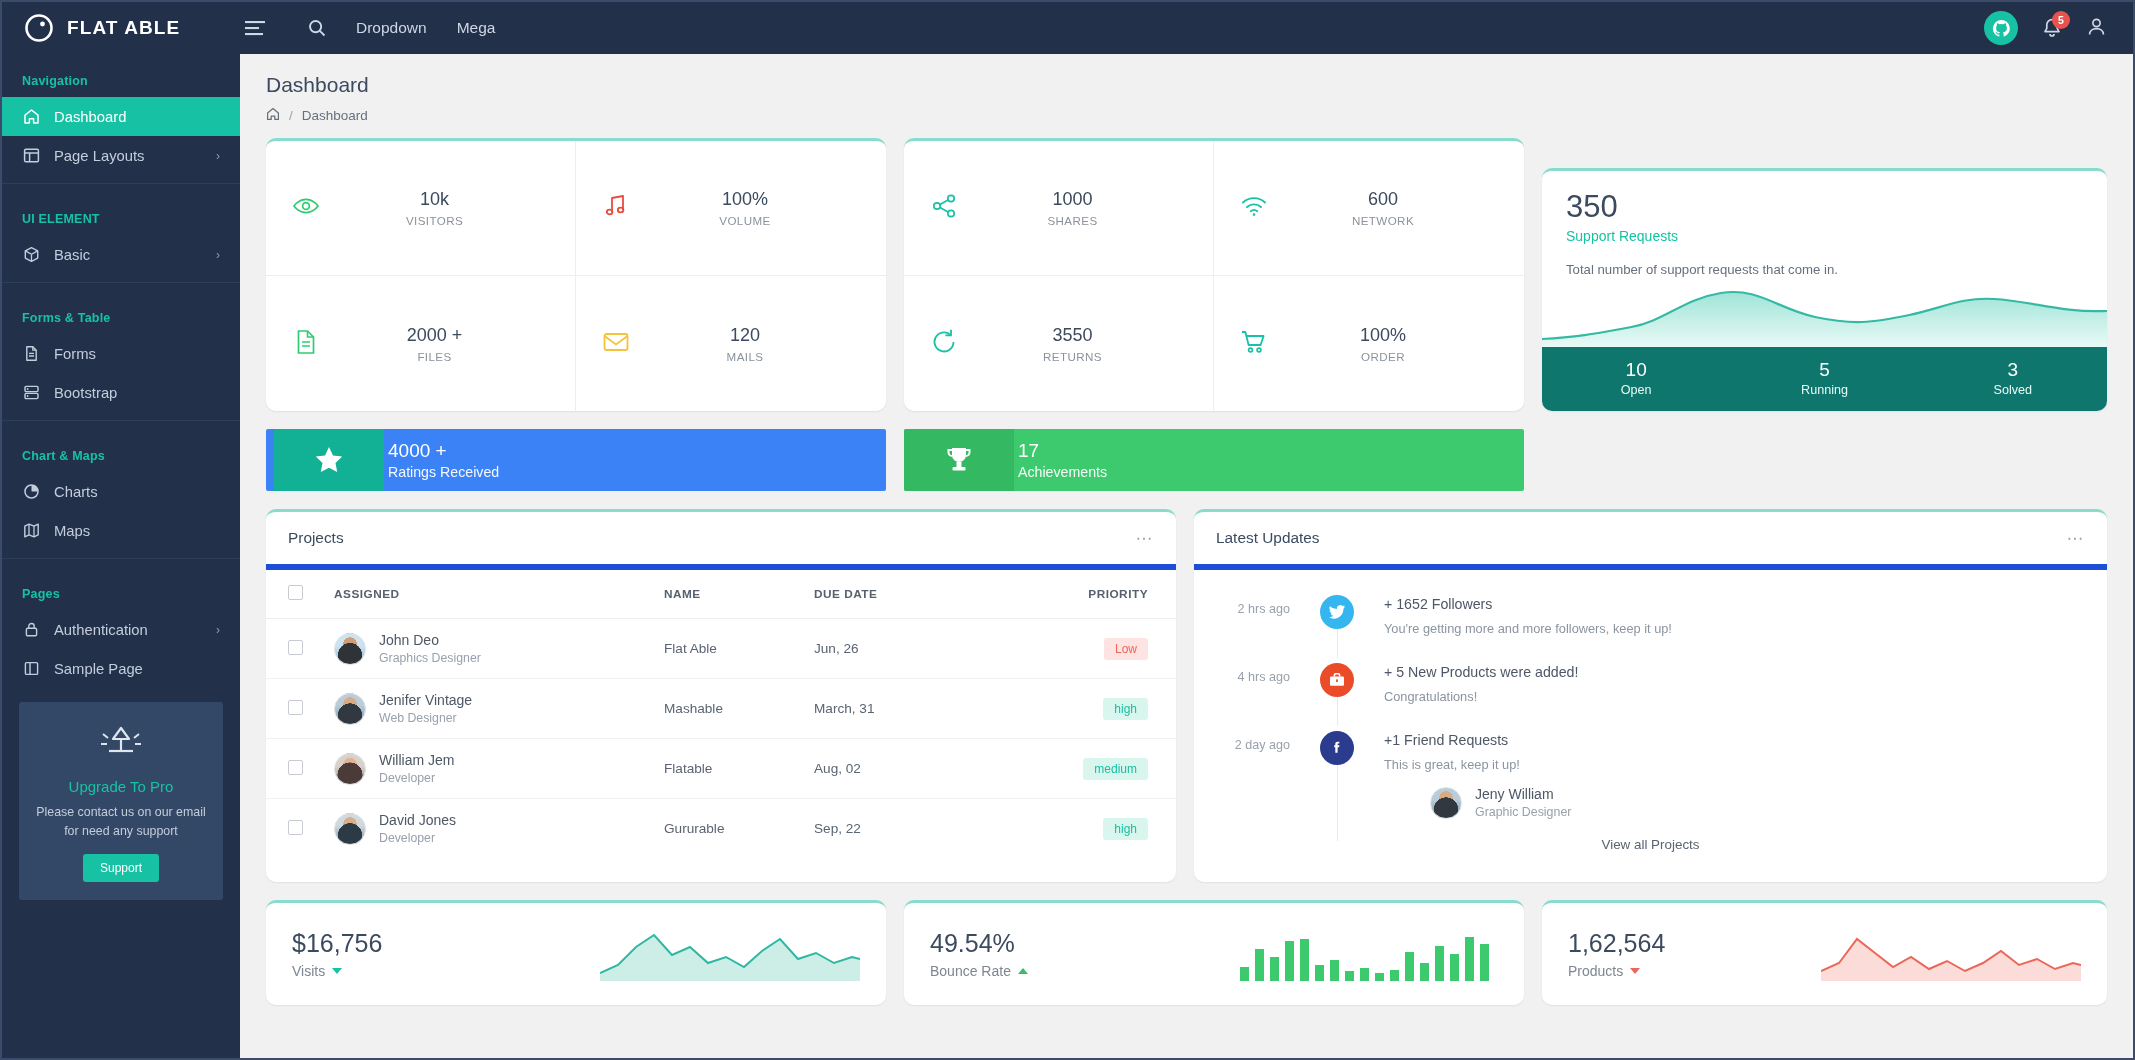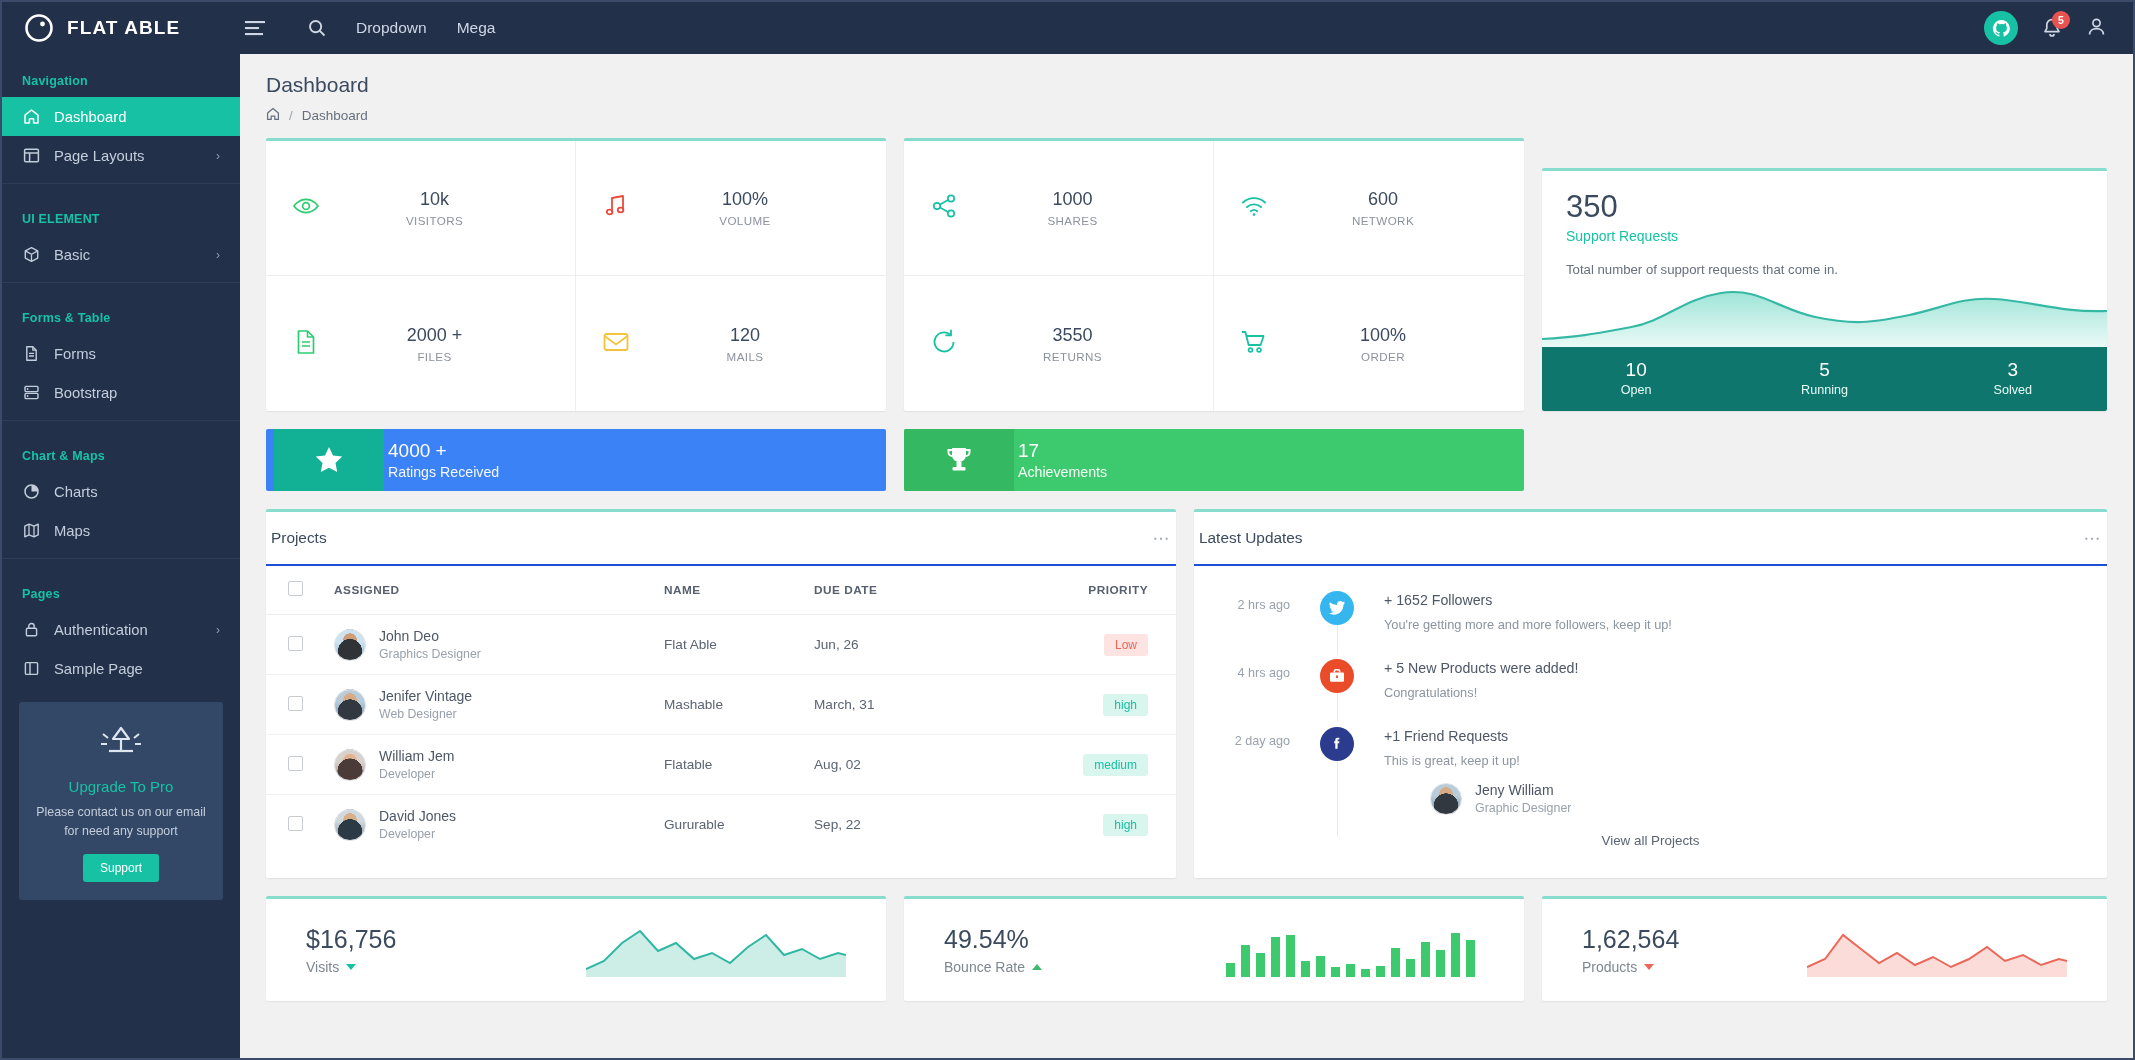--- a/index.html
+++ b/index.html
@@ -90,21 +90,21 @@
   
   .main { flex:1; background:#f1f1f1; overflow:hidden; display:flex; flex-direction:column; }
   .pagehead { padding:19px 26px 14px 26px; }
   .page-title { font-size:21px; color:#3b4a5e; font-weight:normal; }
   .breadcrumb { display:flex; align-items:center; gap:9px; margin-top:10px; font-size:13.5px; color:#65707e; }
   .bc-sep { color:#9aa3ad; }
 
   .content { padding:0 26px 18px 26px; flex:1; overflow:hidden; }
   .row { display:flex; gap:18px; }
 
-  .card { background:#fff; border-radius:2px; box-shadow:0 1px 2px rgba(0,0,0,.07); }
+  .card { background:#fff; border-radius:10px; box-shadow:0 1px 2px rgba(0,0,0,.07); }
   .card-top-accent { border-top:3px solid #88dcce; }
 
   
   .statgrid { display:grid; grid-template-columns:1fr 1fr; }
   .statcell {
     display:flex; align-items:center; justify-content:space-between;
     padding:22px 26px; border-right:1px solid #eceef0; border-bottom:1px solid #eceef0;
     min-height:84px;
   }
   .statcell:nth-child(2n) { border-right:none; }
@@ -128,21 +128,21 @@
   .support-desc { color:#66707d; font-size:13.2px; margin-top:18px; }
   .support-chart { height:64px; position:relative; margin-top:6px; }
   .support-foot { background:#0f766e; display:flex; }
   .support-foot-cell { flex:1; text-align:center; padding:12px 0 14px; }
   .sf-num { color:#fff; font-size:19px; }
   .sf-lbl { color:#e6fbf6; font-size:12.6px; margin-top:2px; }
 
   
   .panel-head {
     display:flex; align-items:center; justify-content:space-between;
-    padding:17px 5px; border-bottom:2px solid #1d4ed8;
+    padding:17px 22px; border-bottom:6px solid #1d4ed8;
   }
   .panel-title { font-size:15.4px; color:#3b4a5e; }
   .dots { color:#9aa3ad; font-size:17px; letter-spacing:1.5px; cursor:pointer; line-height:1; }
 
   table { width:100%; border-collapse:collapse; }
   thead th {
     text-align:left; font-size:11.8px; color:#56606e; letter-spacing:.5px;
     padding:15px 10px; border-bottom:1px solid #eceef0; font-weight:bold;
   }
   tbody td { padding:13px 10px; border-bottom:1px solid #f0f1f3; font-size:13.6px; color:#5a6472; vertical-align:middle; }
@@ -176,21 +176,21 @@
   .upd-line { position:absolute; left:50%; top:38px; bottom:-22px; width:1px; background:#e8eaee; }
   .upd-txt { flex:1; padding-top:6px; }
   .upd-title { font-size:14.2px; color:#4d5765; }
   .upd-sub { font-size:12.8px; color:#8b949f; margin-top:9px; }
   .upd-person { display:flex; align-items:center; gap:13px; margin-top:14px; padding-left:46px; }
   .upd-person-name { font-size:14px; color:#4d5765; }
   .upd-person-role { font-size:12.4px; color:#98a1ac; margin-top:3px; }
   .viewall { text-align:center; color:#5a6472; font-size:13.4px; padding:14px 0 20px; cursor:pointer; }
 
   
-  .bstat { display:flex; align-items:center; justify-content:space-between; padding:24px 40px; min-height:92px; }
+  .bstat { display:flex; align-items:center; justify-content:space-between; padding:24px 26px; min-height:92px; }
   .bstat-val { font-size:25px; color:#3b4a5e; }
   .bstat-lbl { font-size:14px; color:#7d8692; margin-top:5px; display:flex; align-items:center; gap:7px; }
   .caret-dn { width:0;height:0;border-left:5px solid transparent;border-right:5px solid transparent;border-top:6px solid #17c2a4; }
   .caret-up { width:0;height:0;border-left:5px solid transparent;border-right:5px solid transparent;border-bottom:6px solid #3dba6e; }
   .caret-dn-r { width:0;height:0;border-left:5px solid transparent;border-right:5px solid transparent;border-top:6px solid #ea6759; }
   .spark { width:260px; height:54px; }
 </style>
 </head>
 <body>
 

